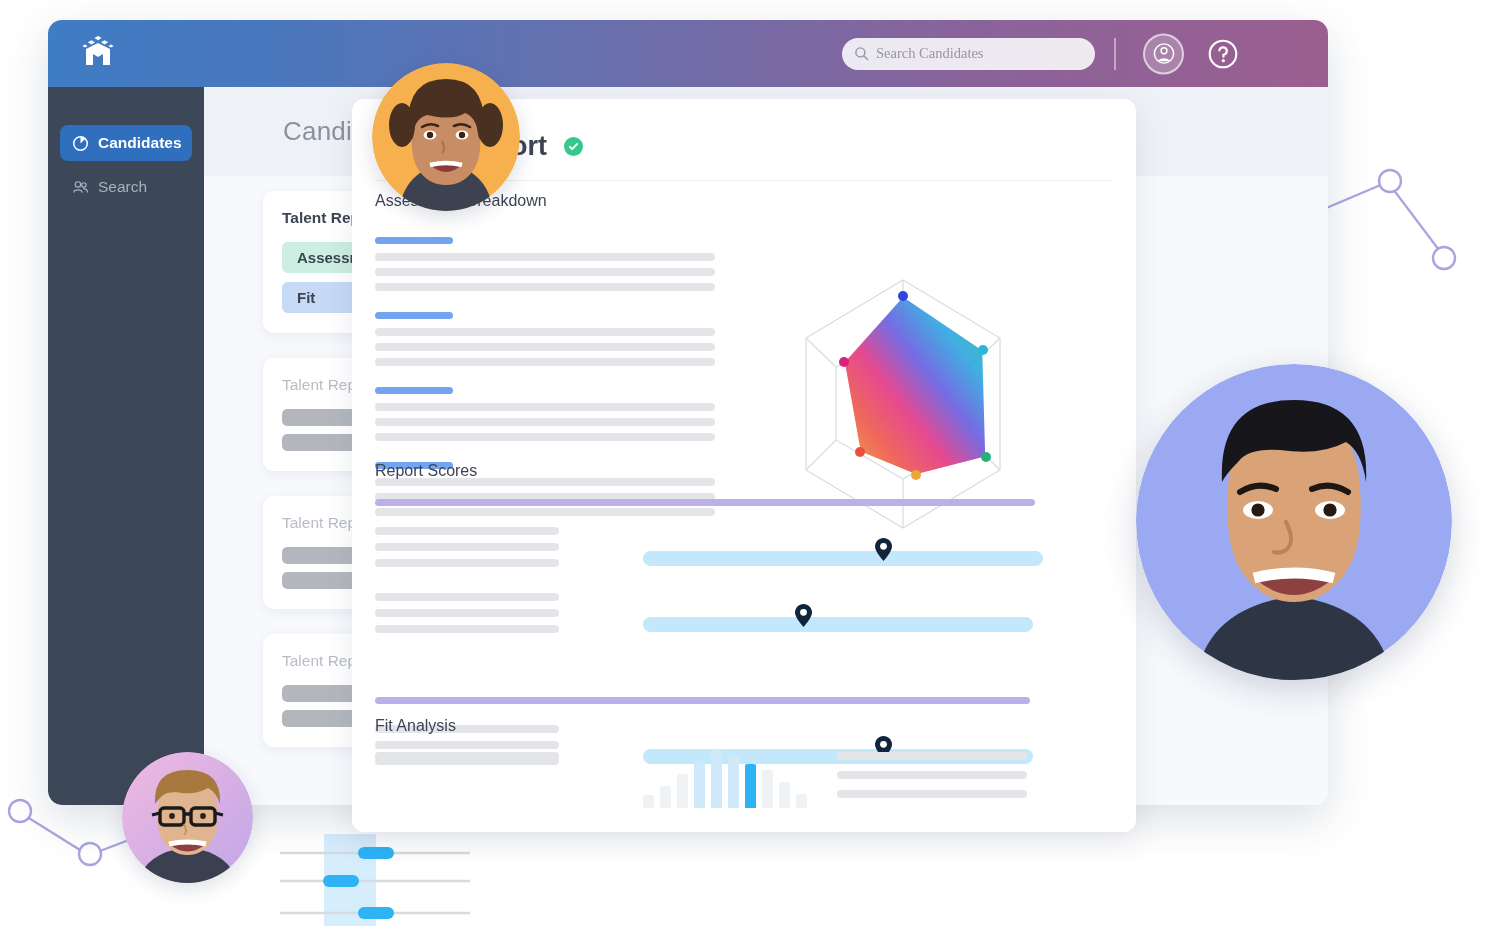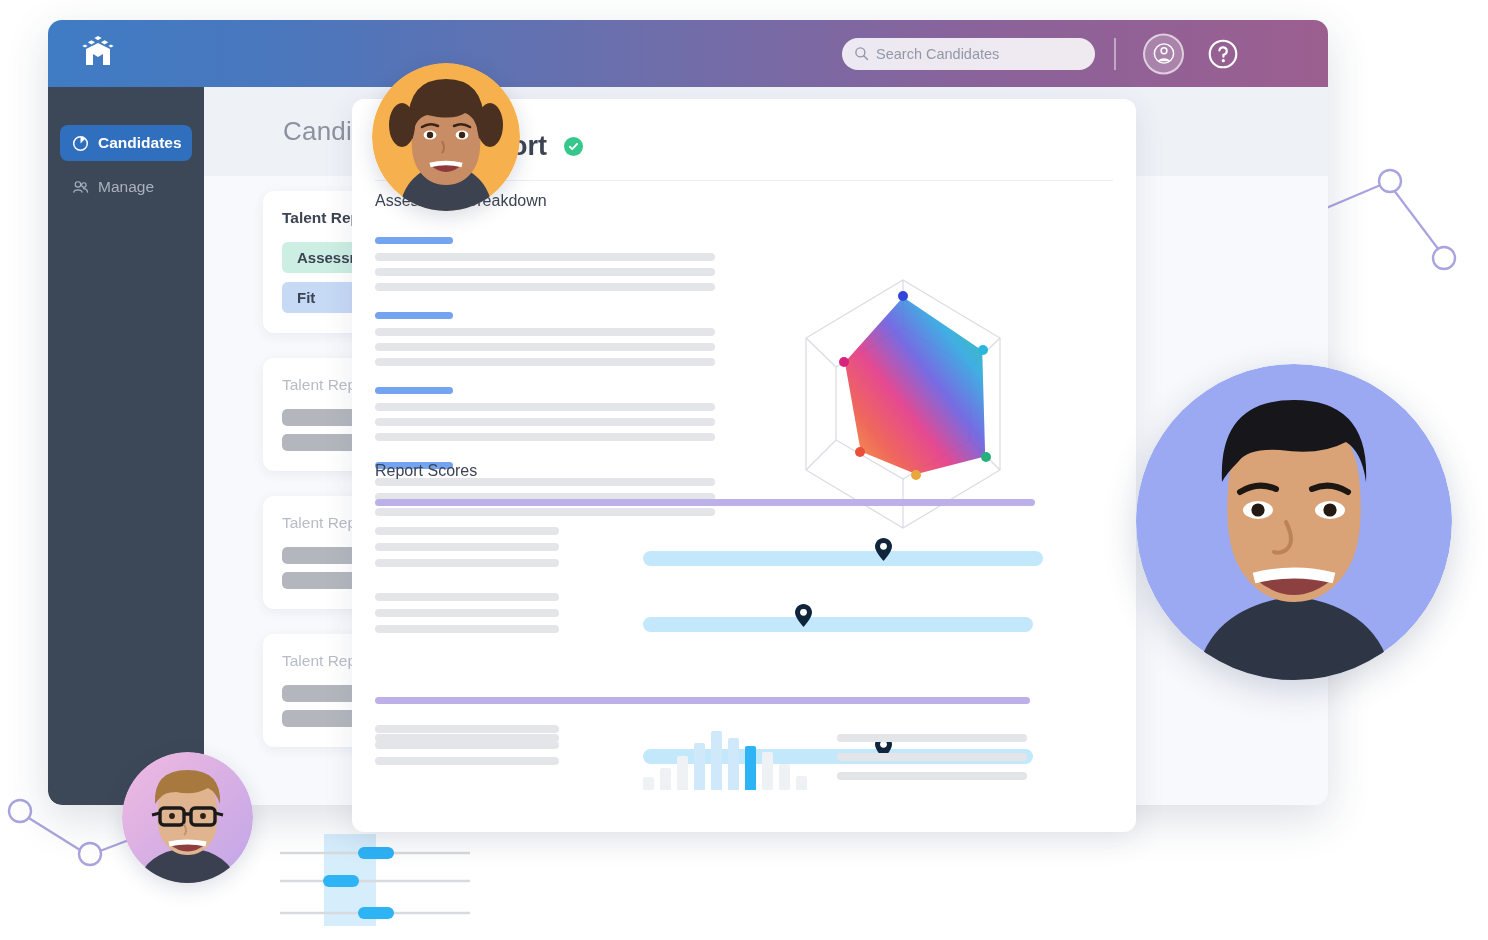--- a/index.html
+++ b/index.html
@@ -35,21 +35,21 @@
   }
   #logo-mark { margin-left: 28px; width: 44px; height: 44px; position: relative; }
   #search-wrap {
     position: absolute; right: 233px; top: 50%; transform: translateY(-50%);
     width: 253px; height: 32px; border-radius: 16px;
     background: rgba(255,255,255,.86);
     display: flex; align-items: center; padding: 0 12px;
   }
   #search-input {
     border: 0; outline: 0; background: transparent; flex: 1;
-    font-family: Liberation Sans, sans-serif; font-size: 14.5px; color: #4a4f5b;
+    font-family: Liberation Serif, serif; font-size: 14.5px; color: #4a4f5b;
     margin-left: 7px;
   }
   #search-input::placeholder { color: #9298a6; }
   #topbar-divider {
     position: absolute; right: 212px; top: 50%; transform: translateY(-50%);
     width: 2px; height: 32px; background: rgba(255,255,255,.45);
   }
   #account-btn {
     position: absolute; right: 144px; top: 50%; transform: translateY(-50%);
     width: 41px; height: 41px; border-radius: 50%;
@@ -262,21 +262,21 @@
       </div>
       <div class="nav-item">
         <span class="nav-ico">
           <svg width="18" height="16" viewBox="0 0 20 16">
             <circle cx="7" cy="5" r="3.2" fill="none" stroke="#a9b1bd" stroke-width="1.4"></circle>
             <circle cx="14" cy="5.6" r="2.6" fill="none" stroke="#a9b1bd" stroke-width="1.4"></circle>
             <path d="M2 14.6 C2.6 10.4 11.4 10.4 12 14.6" fill="none" stroke="#a9b1bd" stroke-width="1.4"></path>
             <path d="M13 10 C16.4 10 18.2 11.8 18.4 14.6" fill="none" stroke="#a9b1bd" stroke-width="1.4"></path>
           </svg>
         </span>
-        <span>Manage</span>
+        <span>Search</span>
       </div>
     </div>
 
     <div id="content">
 
       <div id="page-header">
         <div id="page-title">Candidates</div>
       </div>
 
       <div id="card-col">
@@ -482,20 +482,21 @@
             <svg width="17" height="23" viewBox="0 0 17 23">
               <path d="M8.5 0 C3.8 0 0 3.8 0 8.5 C0 14 8.5 23 8.5 23 C8.5 23 17 14 17 8.5 C17 3.8 13.2 0 8.5 0 Z" fill="#10243c"></path>
               <circle cx="8.5" cy="8.3" r="3.4" fill="#ffffff"></circle>
             </svg>
           </div>
         </div>
       </div>
     </div>
 
     <div id="fit-sec">
+      <div class="section-title">Fit Analysis</div>
       <div id="fit-body">
         <div id="fit-skel">
           <div class="skel" style="width:184px"></div>
         </div>
 
         <div id="histogram">
           <div class="hbar" style="height:13px;background:#eef2f5"></div>
           <div class="hbar" style="height:22px;background:#eef2f5"></div>
           <div class="hbar" style="height:34px;background:#eef2f5"></div>
           <div class="hbar" style="height:47px;background:#cfe9fb"></div>

